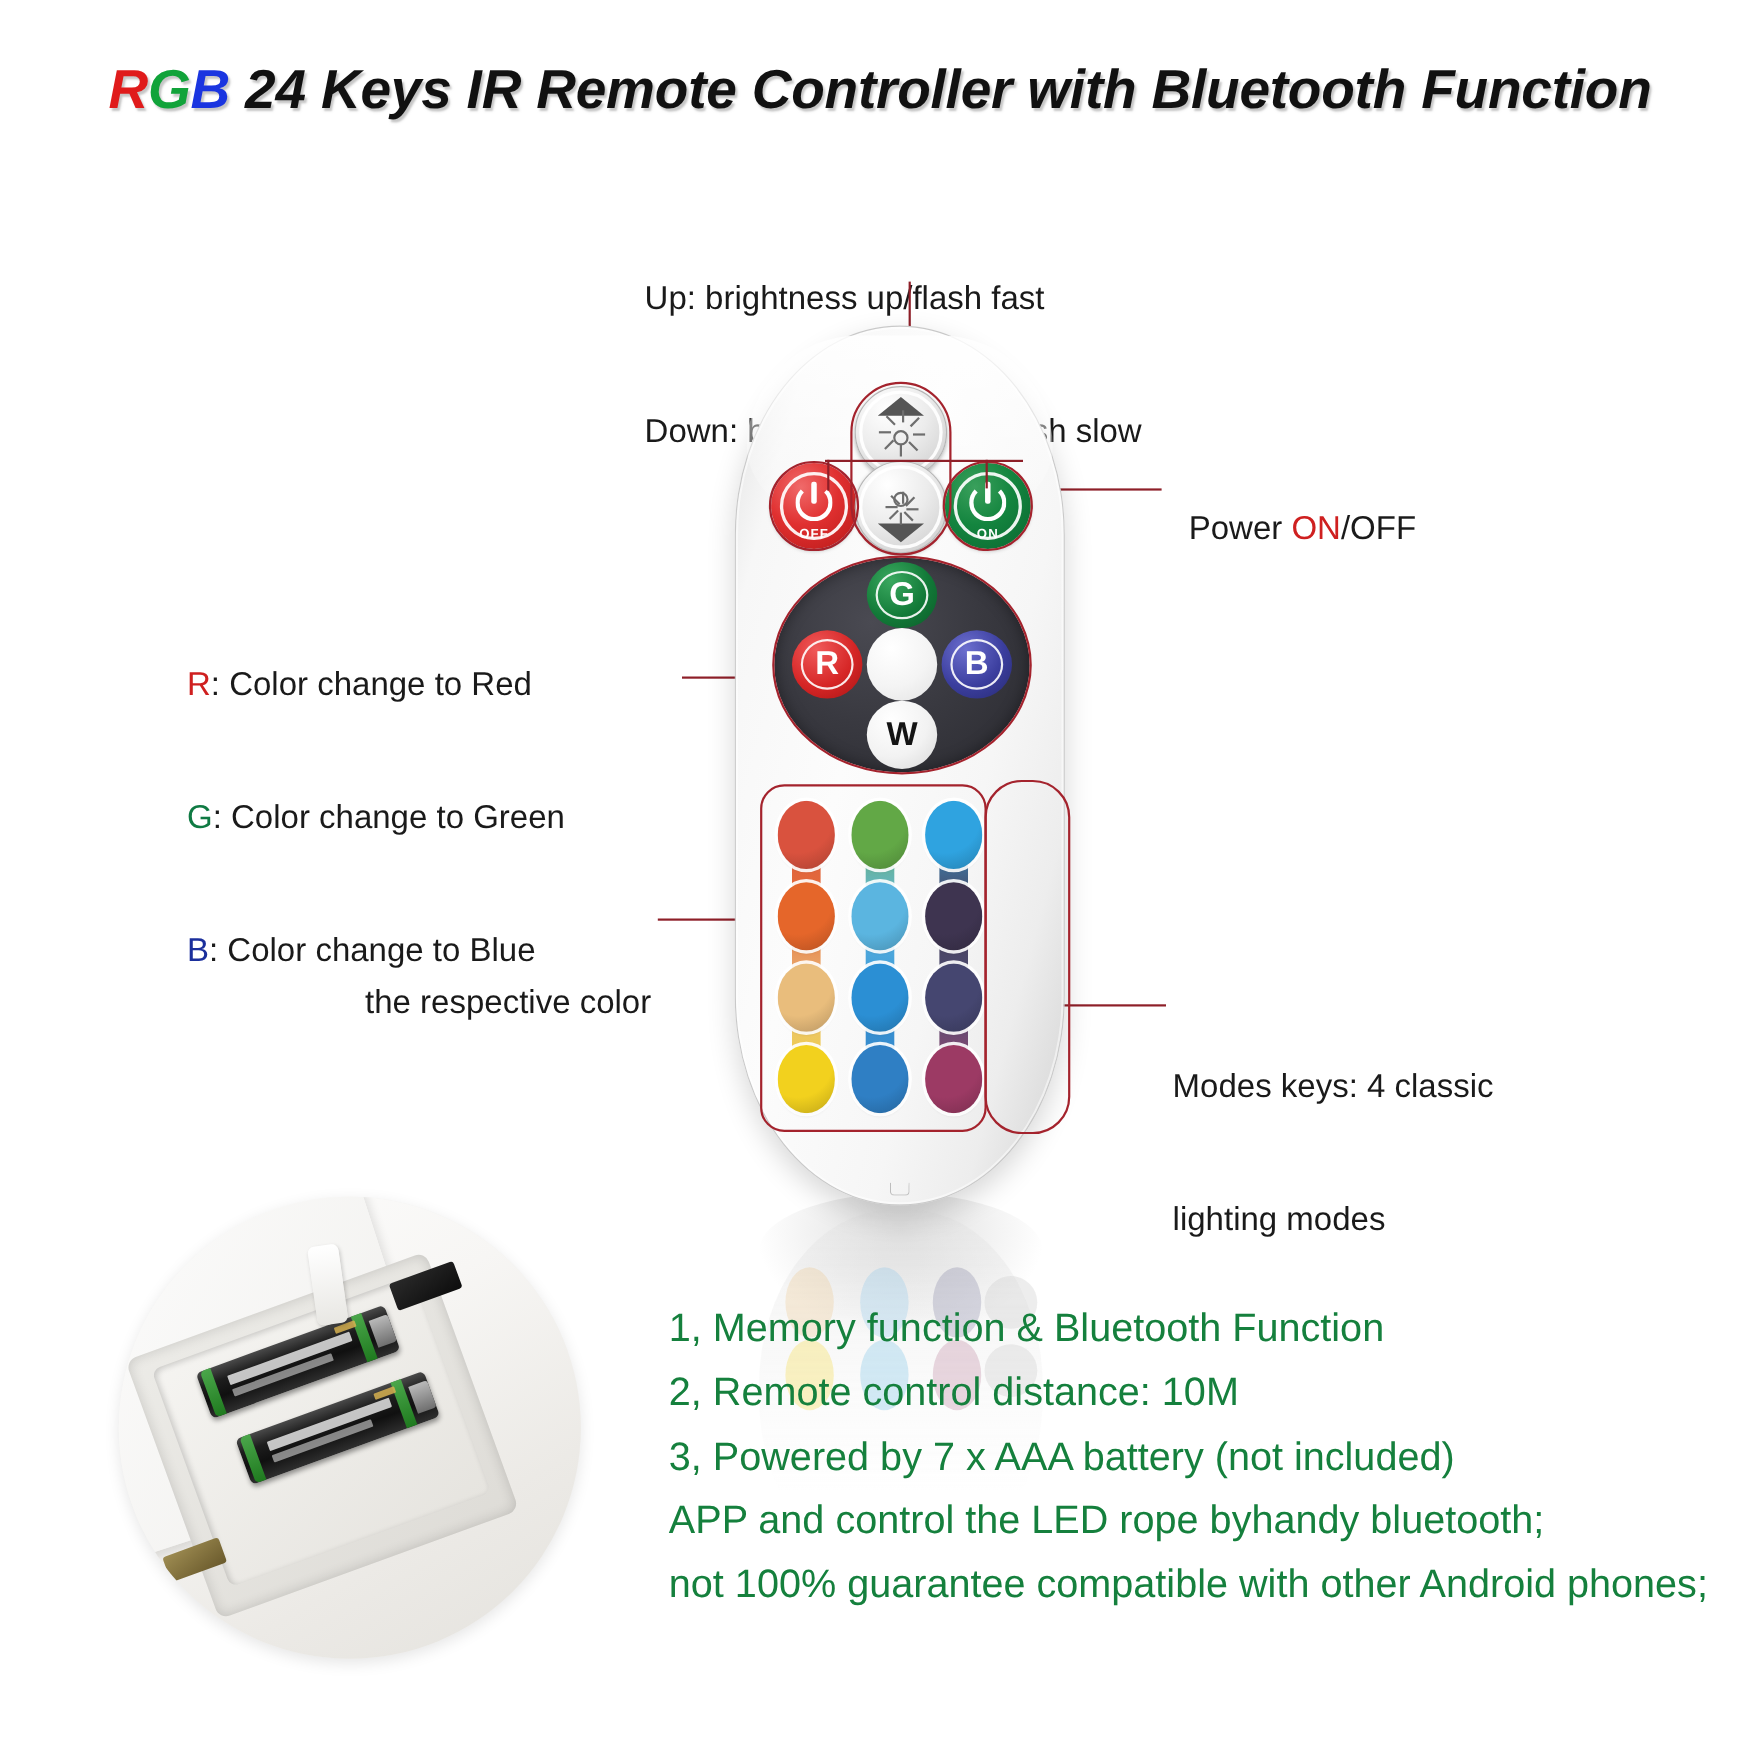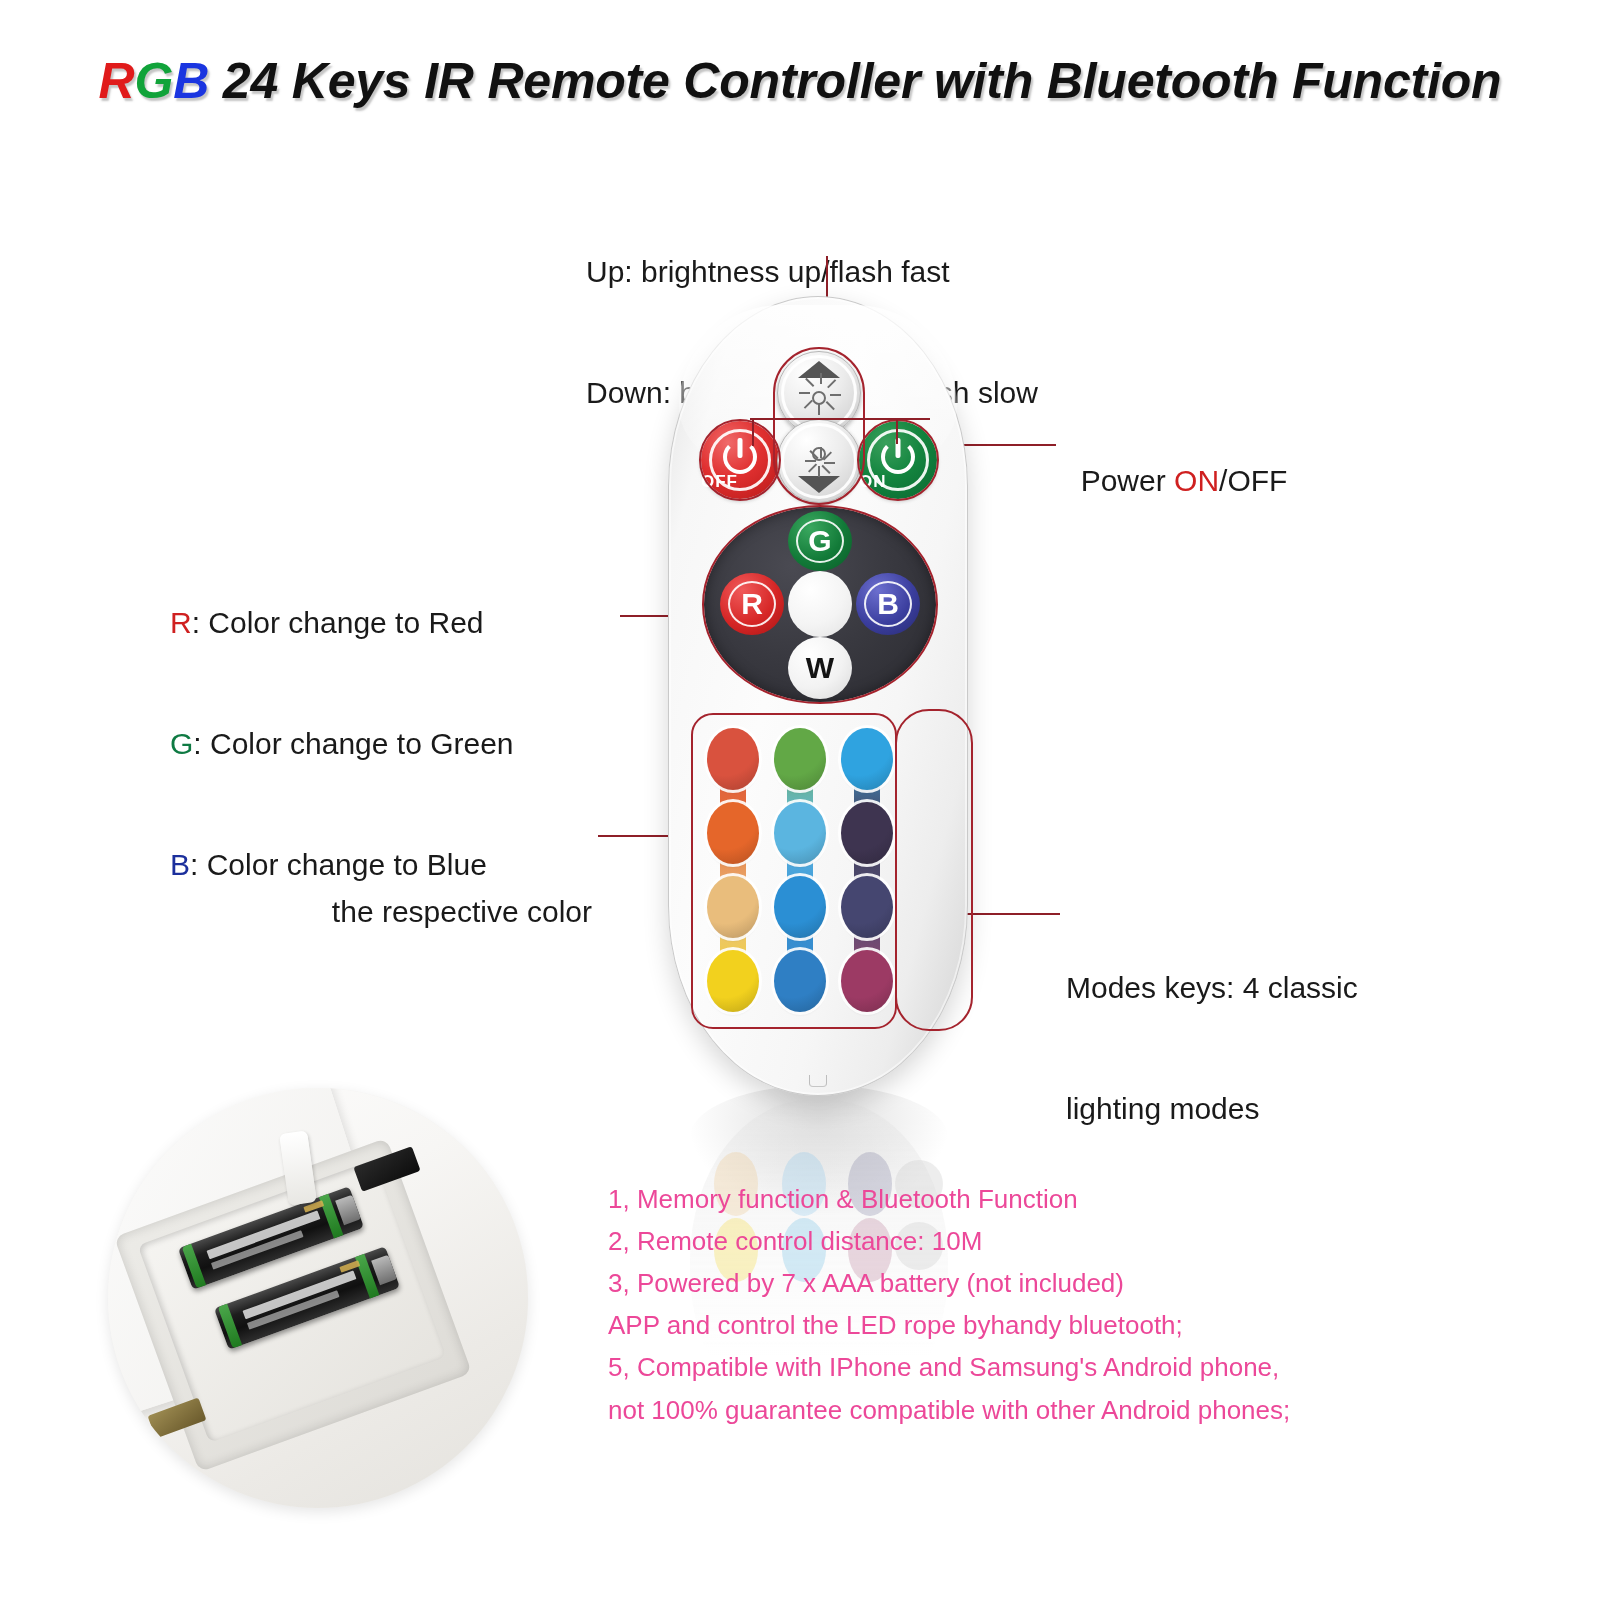--- a/index.html
+++ b/index.html
@@ -121,22 +121,22 @@
     width:34px; height:34px; border-radius:50%;
     border:4px solid #ffffff;
     border-top-color:transparent;
   }
   .pwr-glyph .bar {
     position:absolute; left:50%; top:22%; transform:translateX(-50%);
     width:5px; height:20px; background:#ffffff; border-radius:2px;
   }
   .pwr-glyph .lbl {
     position:absolute; left:0; right:0; bottom:7px;
-    text-align:left; color:#ffffff;
-    font-size:17px; font-weight:bold; letter-spacing:1px;
+    text-align:center; color:#ffffff;
+    font-size:12px; font-weight:bold; letter-spacing:1px;
   }
   .sun {
     position:relative; width:100%; height:100%;
   }
   .sun .core {
     position:absolute; left:50%; top:50%; transform:translate(-50%,-50%);
     width:14px; height:14px; border-radius:50%;
     border:2px solid #6e6e6e;
   }
   .sun .ray {
@@ -224,21 +224,21 @@
     border-radius:50%;
     overflow:hidden;
     background:#f3f2f0;
     box-shadow:0 4px 14px rgba(0,0,0,0.10);
   }
   .bshape { position:absolute; }
 
   
   #features {
     position:absolute; left:608px; top:1178px; width:900px;
-    font-size:26px; line-height:1.62; color:#ec4899;
+    font-size:36px; line-height:1.62; color:#15803d;
   }
   #features .fline { white-space:nowrap; }
 </style>
 </head>
 <body>
 
 <div id="title">
   <span class="r">R</span><span class="g">G</span><span class="b">B</span><span class="rest"> 24 Keys IR Remote Controller with Bluetooth Function</span>
 </div>
 
@@ -446,15 +446,14 @@
         background:linear-gradient(180deg,#ffffff,#e8e7e3);
         transform:rotate(-8deg); border-radius:6px;
         box-shadow:1px 2px 4px rgba(0,0,0,0.2);"></div>
 </div>
 
 <div id="features">
     <div class="fline">1, Memory function &amp; Bluetooth Function</div>
     <div class="fline">2, Remote control distance: 10M</div>
     <div class="fline">3, Powered by 7 x AAA battery (not included)</div>
     <div class="fline">APP and control the LED rope byhandy bluetooth;</div>
-    <div class="fline">5, Compatible with IPhone and Samsung's Android phone,</div>
     <div class="fline">not 100% guarantee compatible with other Android phones;</div>
   </div>
 
 </body></html>

